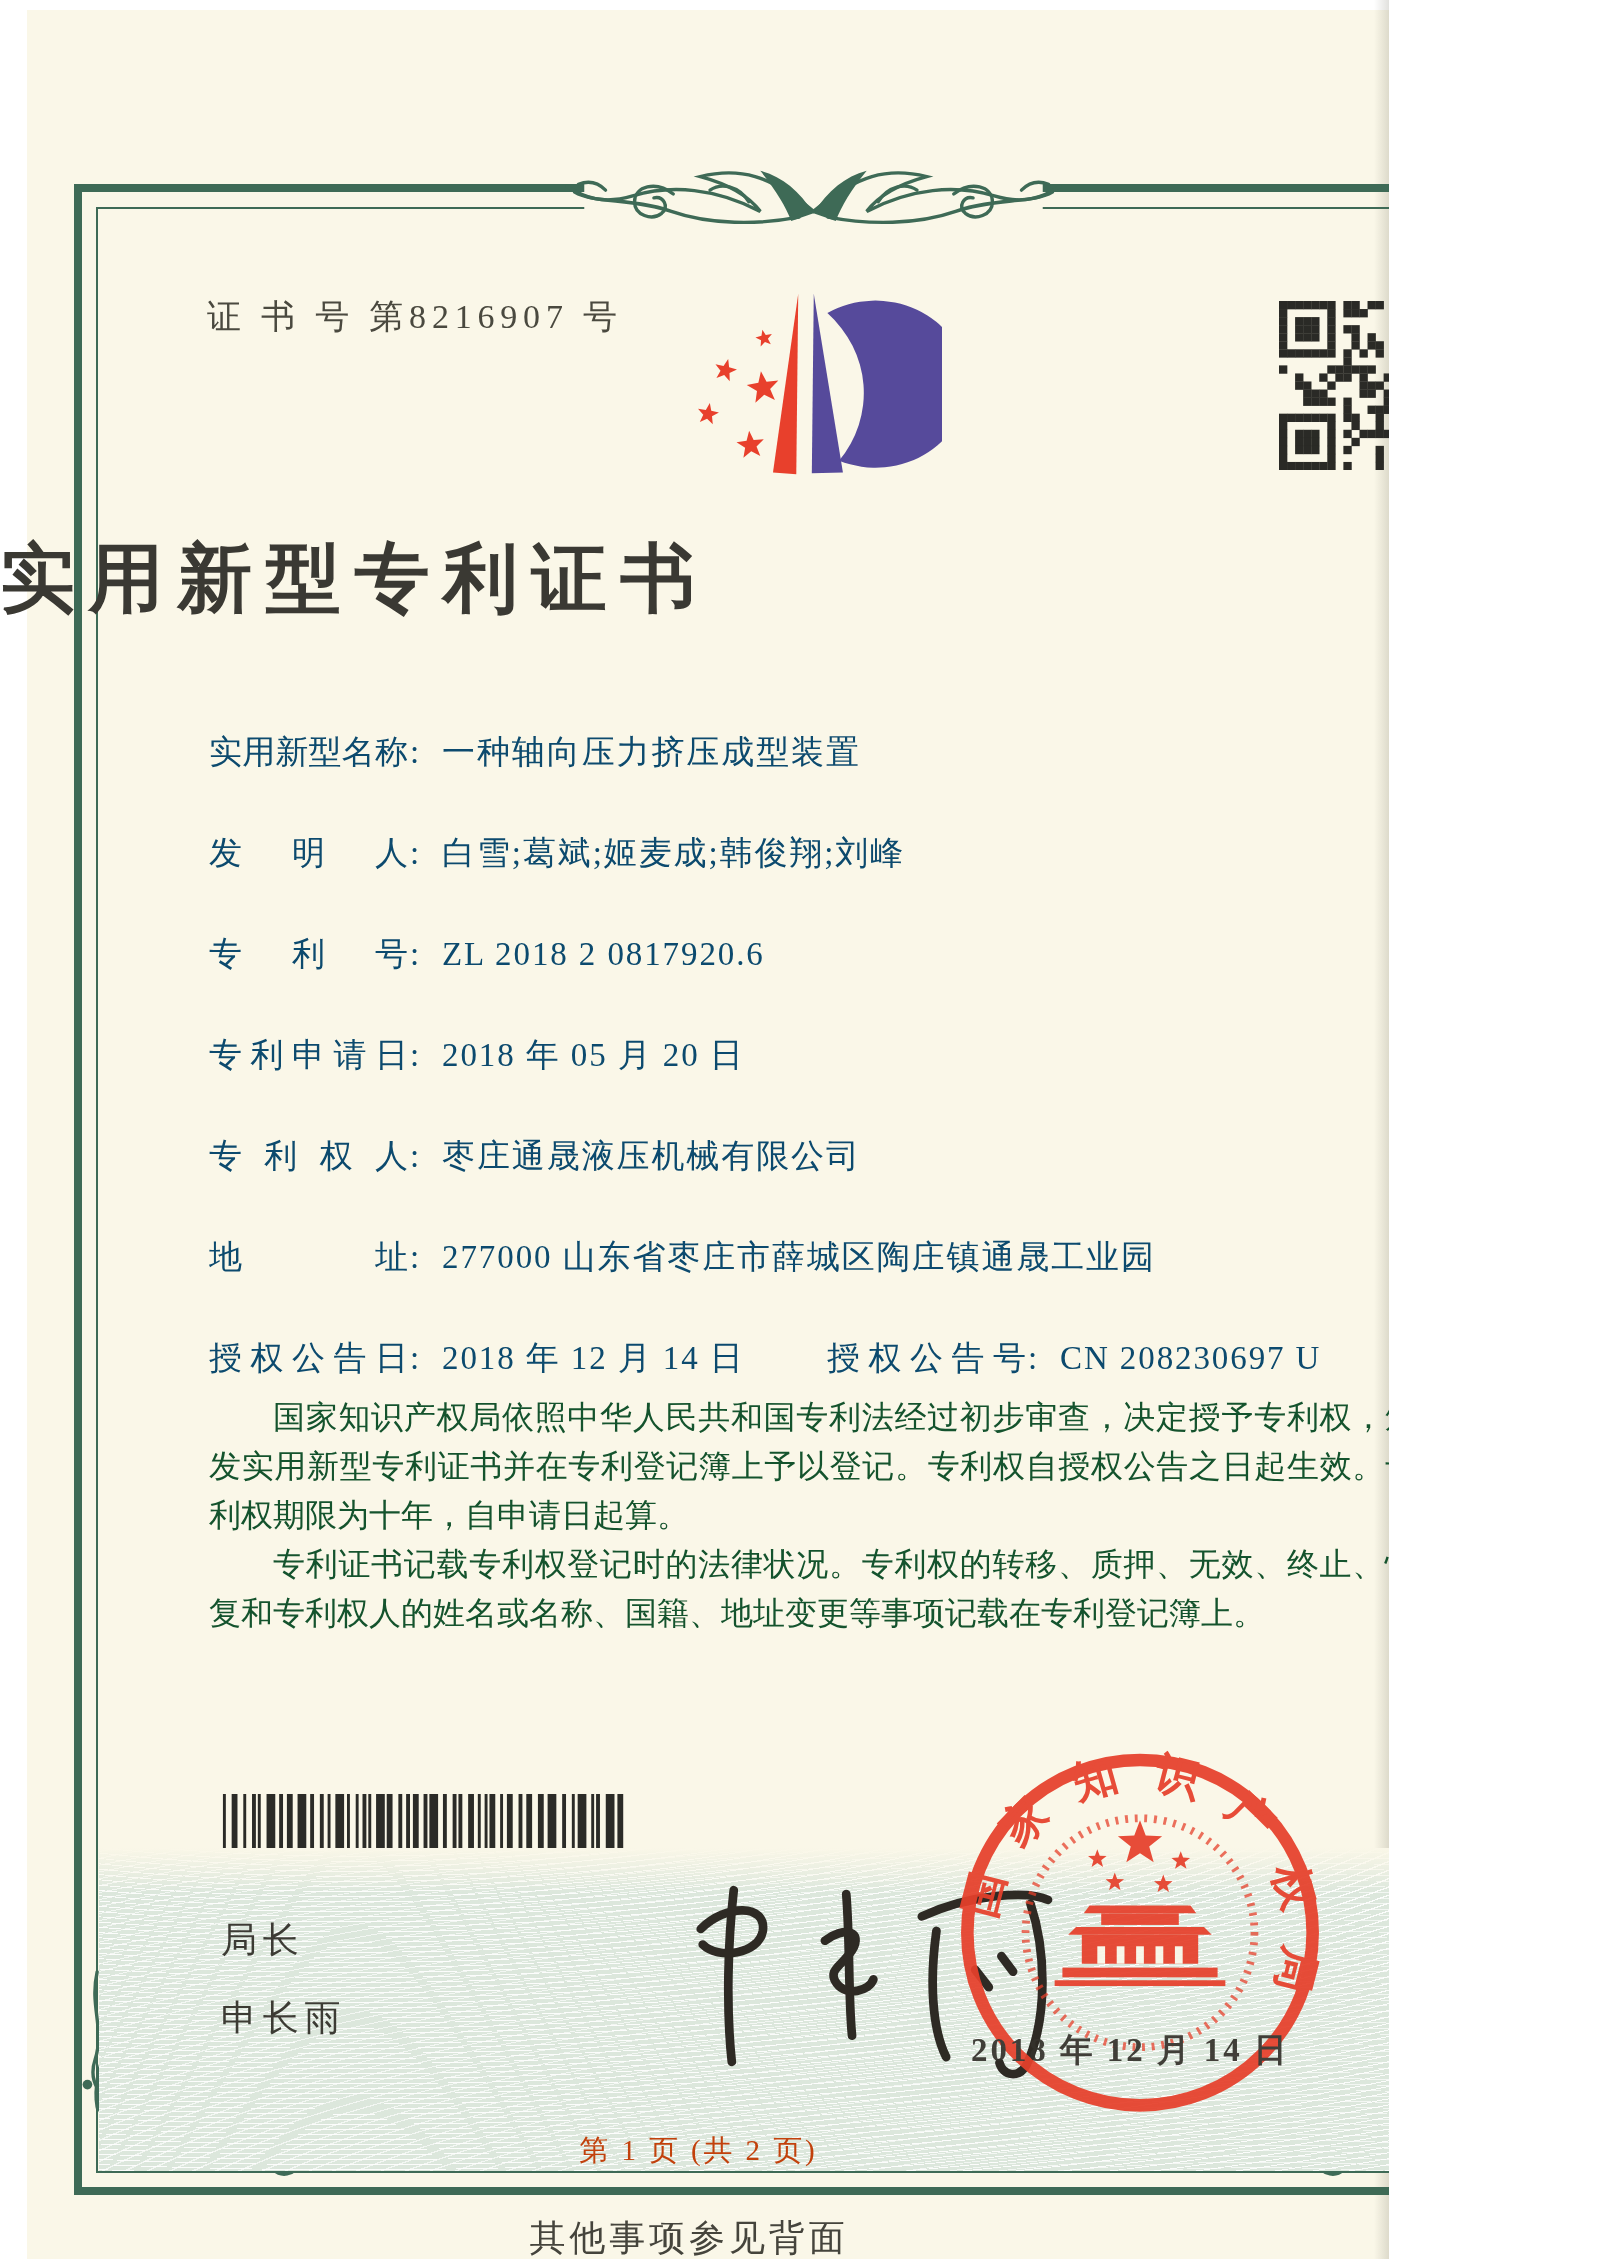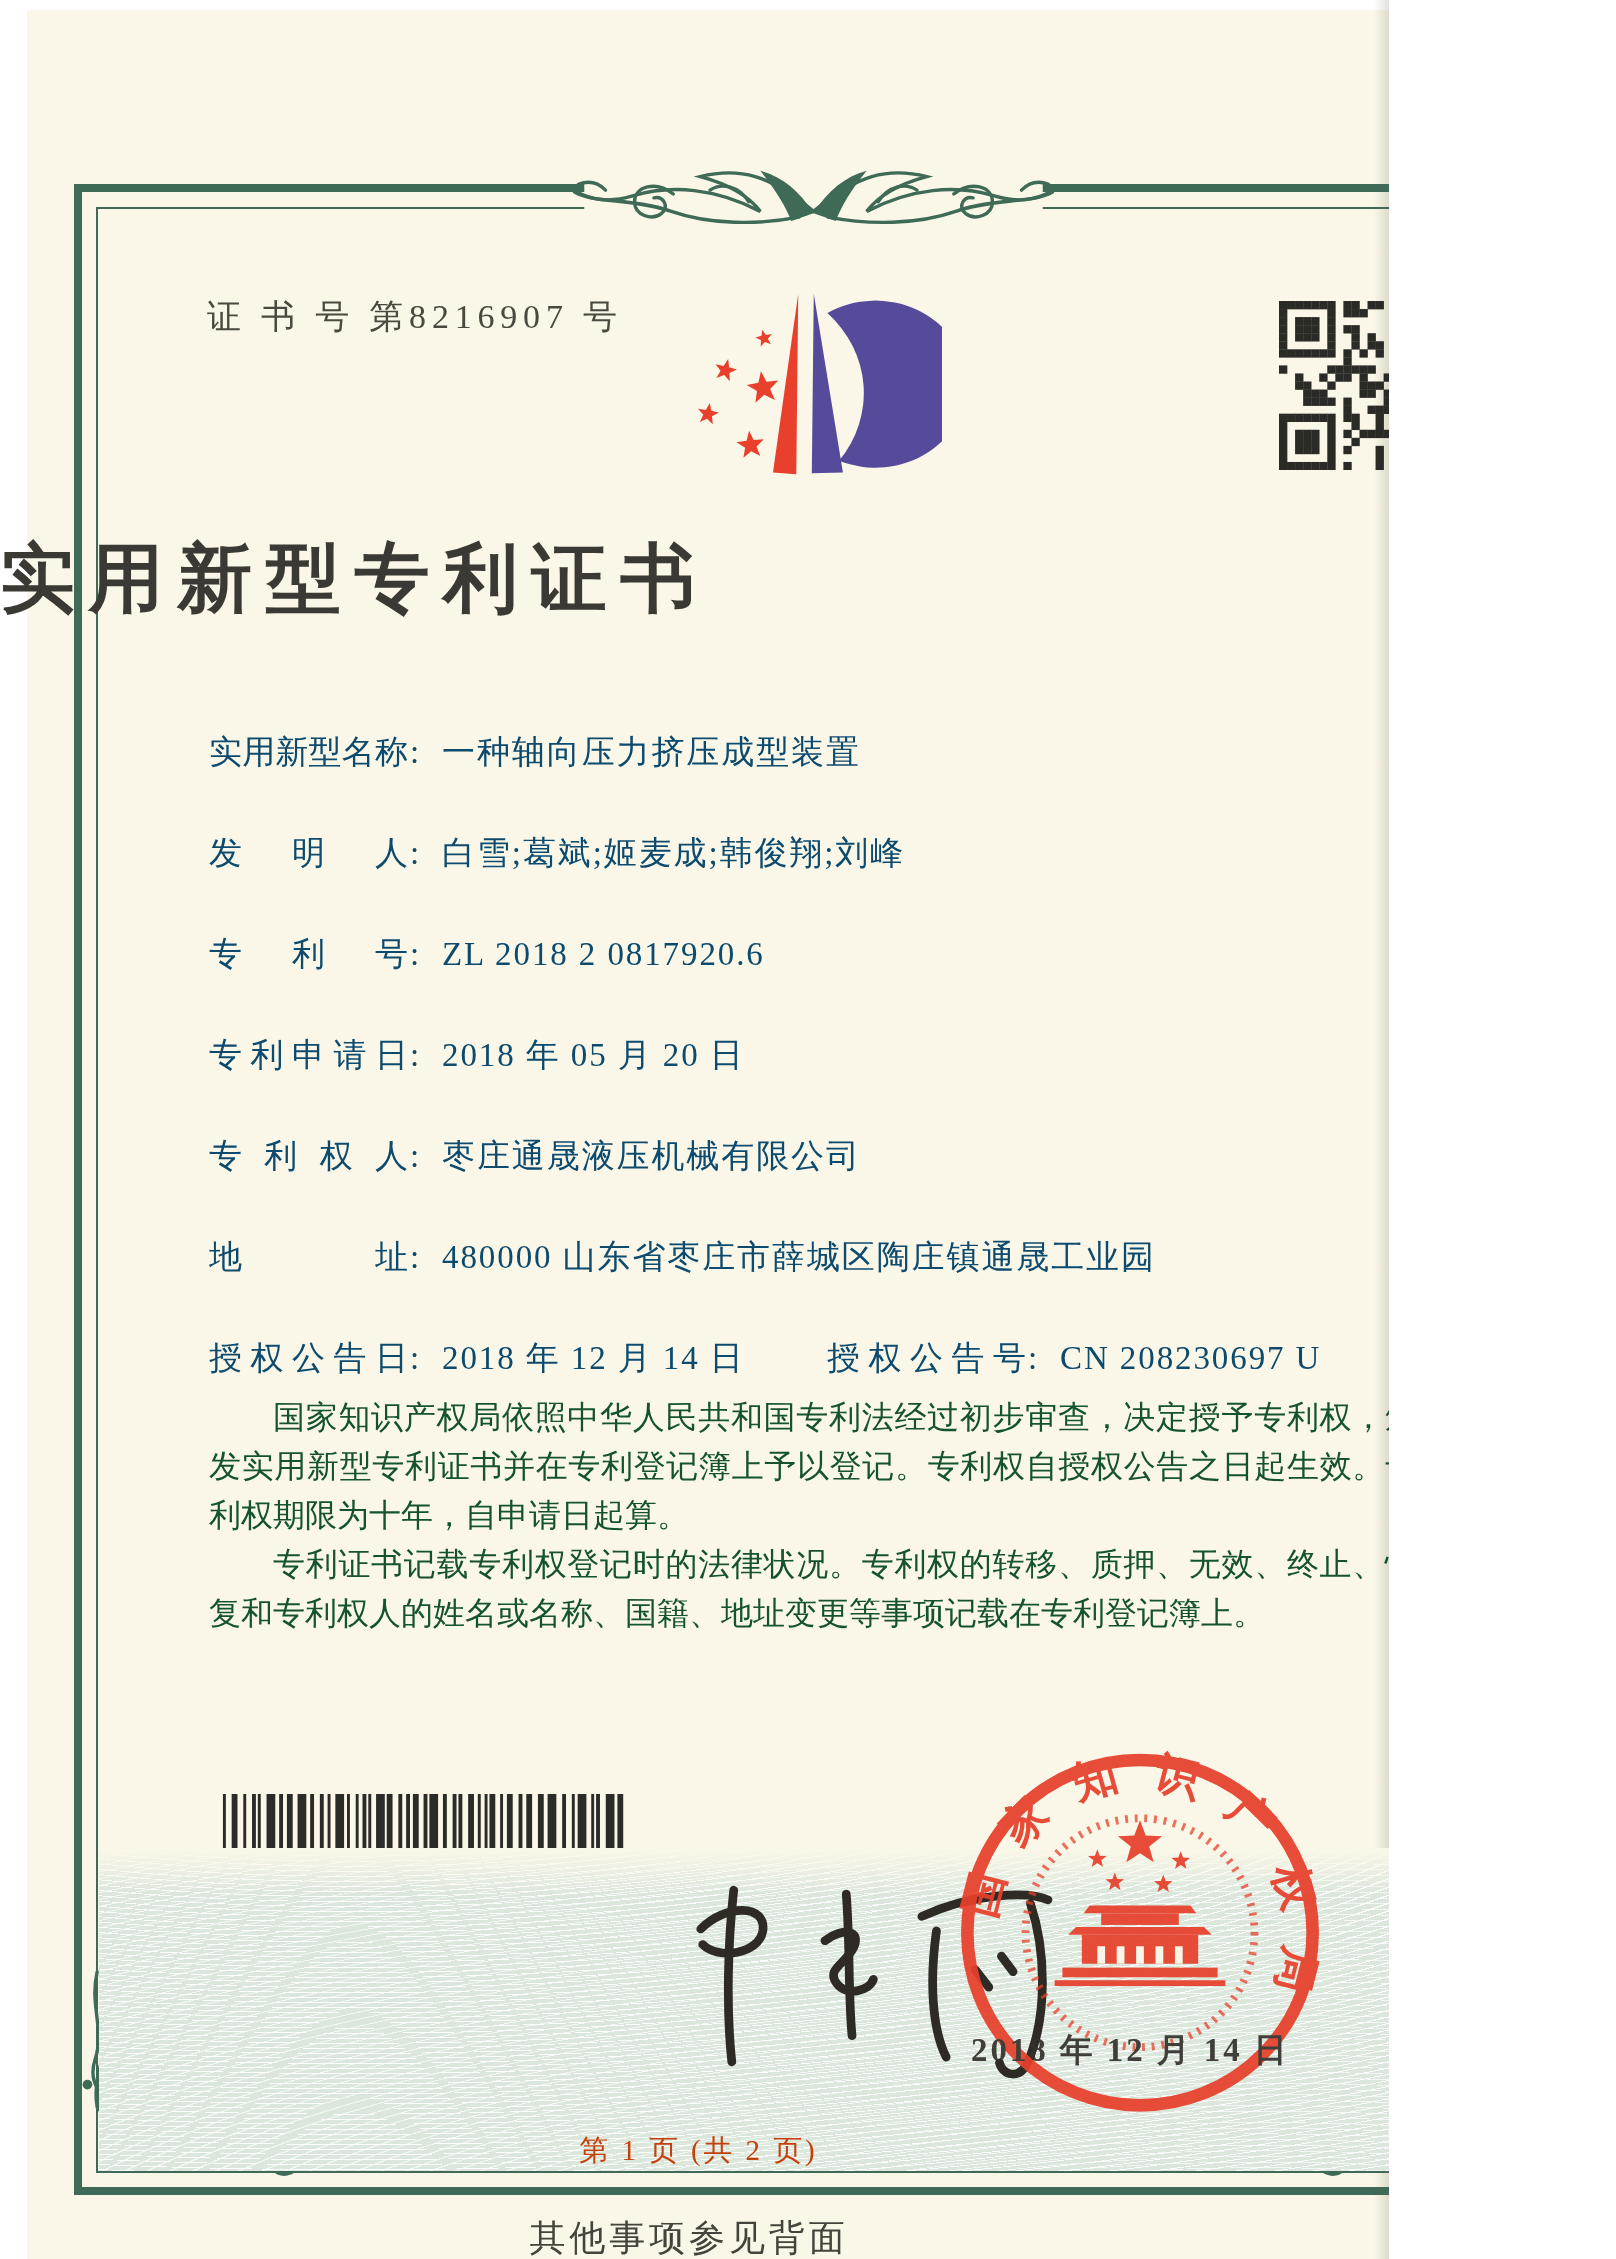--- a/index.html
+++ b/index.html
@@ -350,21 +350,21 @@
     <div class="row">
       <span class="flabel">专利号</span><span class="colon">:</span><span class="fvalue">ZL 2018 2 0817920.6</span>
     </div>
     <div class="row">
       <span class="flabel">专利申请日</span><span class="colon">:</span><span class="fvalue">2018 年 05 月 20 日</span>
     </div>
     <div class="row">
       <span class="flabel">专利权人</span><span class="colon">:</span><span class="fvalue">枣庄通晟液压机械有限公司</span>
     </div>
     <div class="row">
-      <span class="flabel">地址</span><span class="colon">:</span><span class="fvalue">480000 山东省枣庄市薛城区陶庄镇通晟工业园</span>
+      <span class="flabel">地址</span><span class="colon">:</span><span class="fvalue">277000 山东省枣庄市薛城区陶庄镇通晟工业园</span>
     </div>
     <div class="row">
       <span class="flabel">授权公告日</span><span class="colon">:</span><span class="fvalue">2018 年 12 月 14 日</span>
       <span class="grant2">
         <span class="flabel">授权公告号</span><span class="colon">:</span><span class="fvalue">CN 208230697 U</span>
       </span>
     </div>
   </div>
 
   <div class="paras">
@@ -414,20 +414,24 @@
       <rect x="337" y="0" width="9" height="56" fill="#2B2B27"></rect>
       <rect x="352" y="0" width="4" height="56" fill="#2B2B27"></rect>
       <rect x="362" y="0" width="3" height="56" fill="#2B2B27"></rect>
       <rect x="368" y="0" width="9" height="56" fill="#2B2B27"></rect>
       <rect x="382" y="0" width="3" height="56" fill="#2B2B27"></rect>
       <rect x="387" y="0" width="4" height="56" fill="#2B2B27"></rect>
       <rect x="397" y="0" width="9" height="56" fill="#2B2B27"></rect>
       <rect x="409" y="0" width="6" height="56" fill="#2B2B27"></rect>
     </svg>
 
+  <div class="director">
+    <div>局长</div>
+    <div class="dname">申长雨</div>
+  </div>
 
   <svg class="signature" viewBox="0 0 480 232">
     <g fill="none" stroke="#2E2A24" stroke-linecap="round" stroke-width="9">
       <path d="M116,26 C110,78 108,148 114,203"></path>
       <path d="M82,66 C108,40 150,40 146,68 C142,92 100,98 84,82"></path>
       <path d="M232,30 C236,78 234,138 238,176"></path>
       <path d="M210,78 C230,63 250,68 238,88 C228,104 212,108 222,122 C232,136 256,130 260,118"></path>
       <path d="M310,53 C360,30 420,26 440,36"></path>
       <path d="M325,68 C318,118 320,168 335,198"></path>
       <path d="M422,40 C438,88 440,158 418,206 C410,220 394,218 390,204"></path>

